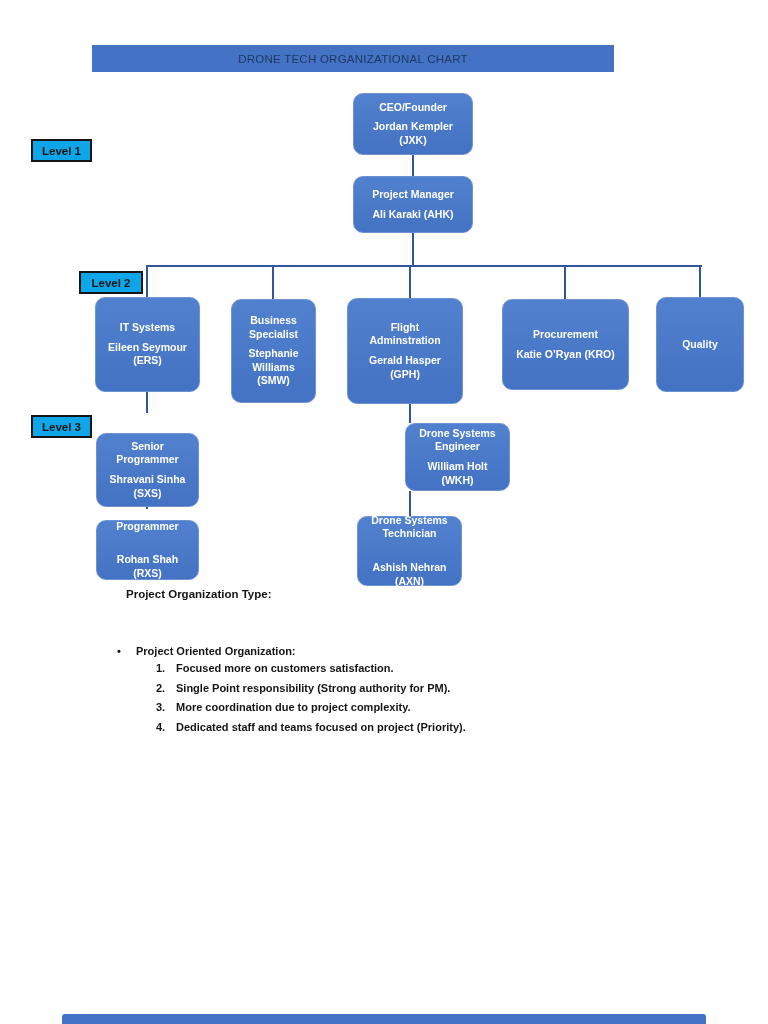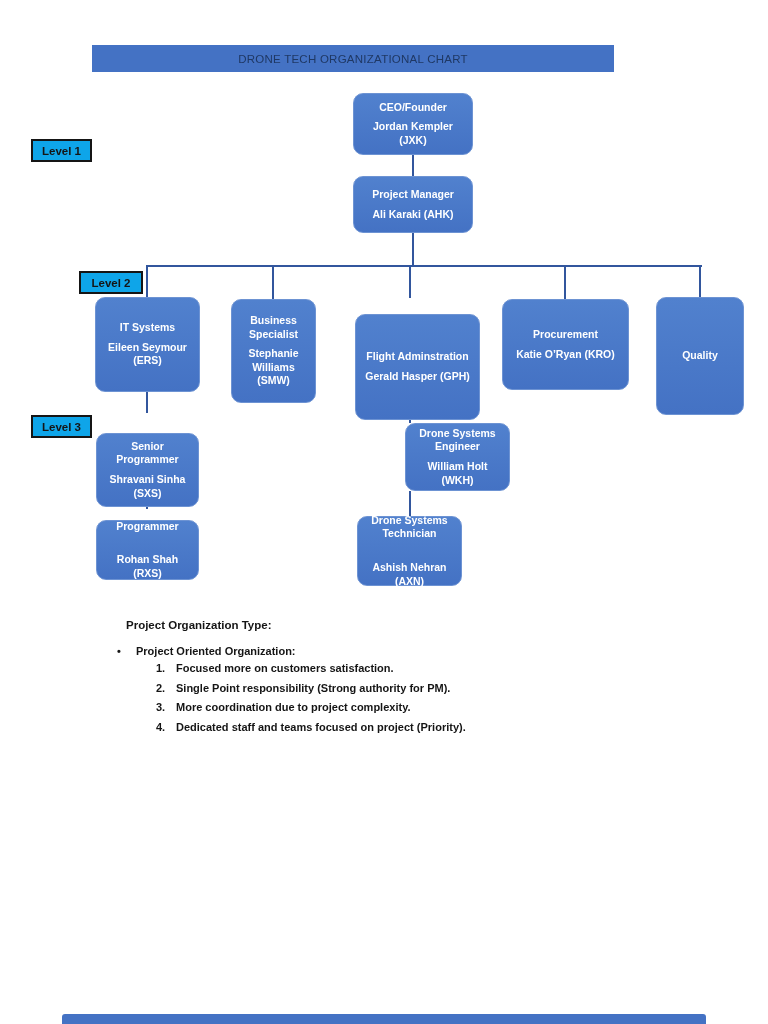--- a/index.html
+++ b/index.html
@@ -11,21 +11,21 @@
   .node{position:absolute;background:linear-gradient(#5181ce,#4472C4);
         border:1px solid #6d93d3;border-radius:10px;color:#ffffff;
         display:flex;flex-direction:column;align-items:center;justify-content:center;
         text-align:center;font-weight:bold;font-size:10.5px;line-height:1.3;
         padding:4px 7px;box-sizing:border-box;gap:6px;}
   .node .name:empty{display:none;}
   .conn{position:absolute;background:#32569D;}
   .lvl{position:absolute;background:#0ea5e9;border:2px solid #151515;color:#151515;
         font-weight:bold;font-size:11.5px;display:flex;align-items:center;
         justify-content:center;box-sizing:border-box;}
-  .notes-heading{position:absolute;left:90px;top:619px;font-weight:bold;
+  .notes-heading{position:absolute;left:90px;top:588px;font-weight:bold;
         font-size:11.5px;color:#151515;padding-left:36px;}
   .bullet-row{position:absolute;left:117px;top:645px;font-weight:bold;
         font-size:11px;color:#151515;display:flex;}
   .bullet-row .glyph{width:19px;}
   .num-list{position:absolute;left:156px;top:662px;font-weight:bold;
         font-size:11px;color:#151515;}
   .item-row{display:flex;height:19.5px;}
   .item-row .num{width:20px;flex:0 0 20px;}
   .bottom-bar{position:absolute;left:62px;top:1014px;width:644px;height:10px;
         background:#4472C4;border-radius:3px 3px 0 0;}
@@ -72,29 +72,29 @@
   </div>
 
   <div class="node" style="left:95px;top:297px;width:105px;height:95px;">
     <div class="role">IT Systems</div>
     <div class="name">Eileen Seymour (ERS)</div>
   </div>
   <div class="node" style="left:231px;top:299px;width:85px;height:104px;">
     <div class="role">Business Specialist</div>
     <div class="name">Stephanie Williams (SMW)</div>
   </div>
-  <div class="node" style="left:347px;top:314px;width:125px;height:106px;margin-left:8px;">
+  <div class="node" style="left:347px;top:298px;width:116px;height:106px;">
     <div class="role">Flight Adminstration</div>
     <div class="name">Gerald Hasper (GPH)</div>
   </div>
   <div class="node" style="left:502px;top:299px;width:127px;height:91px;">
     <div class="role">Procurement</div>
     <div class="name">Katie O’Ryan (KRO)</div>
   </div>
-  <div class="node" style="left:656px;top:297px;width:88px;height:118px;">
+  <div class="node" style="left:656px;top:297px;width:88px;height:95px;">
     <div class="role">Quality</div>
 
   </div>
 
   <div class="node" style="left:96px;top:433px;width:103px;height:74px;">
     <div class="role">Senior Programmer</div>
     <div class="name">Shravani Sinha (SXS)</div>
   </div>
   <div class="node" style="left:96px;top:520px;width:103px;height:60px;gap:20px;">
     <div class="role">Programmer</div>

